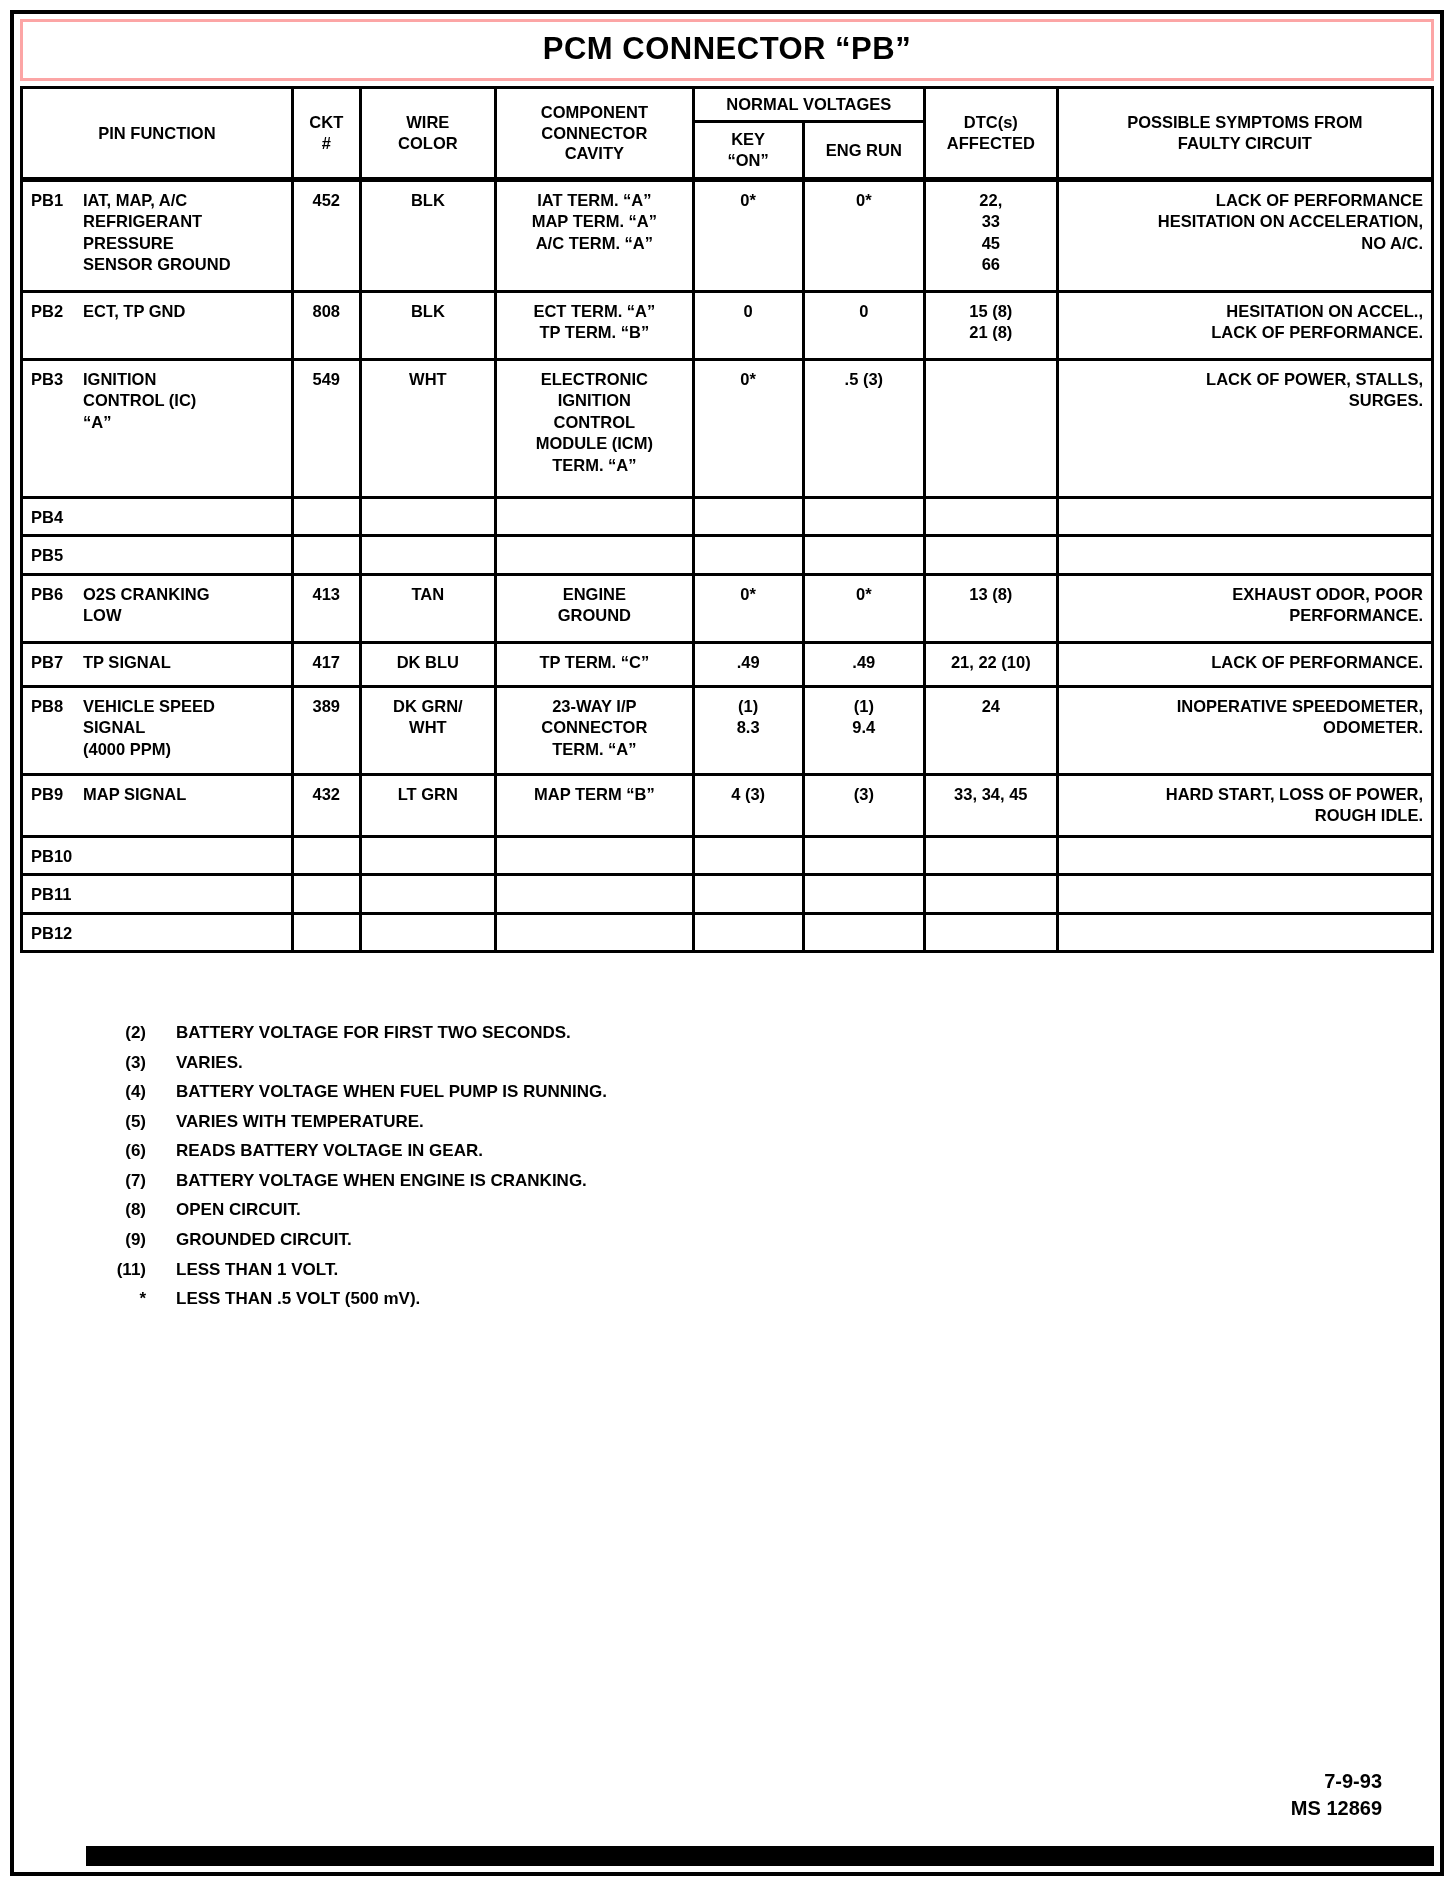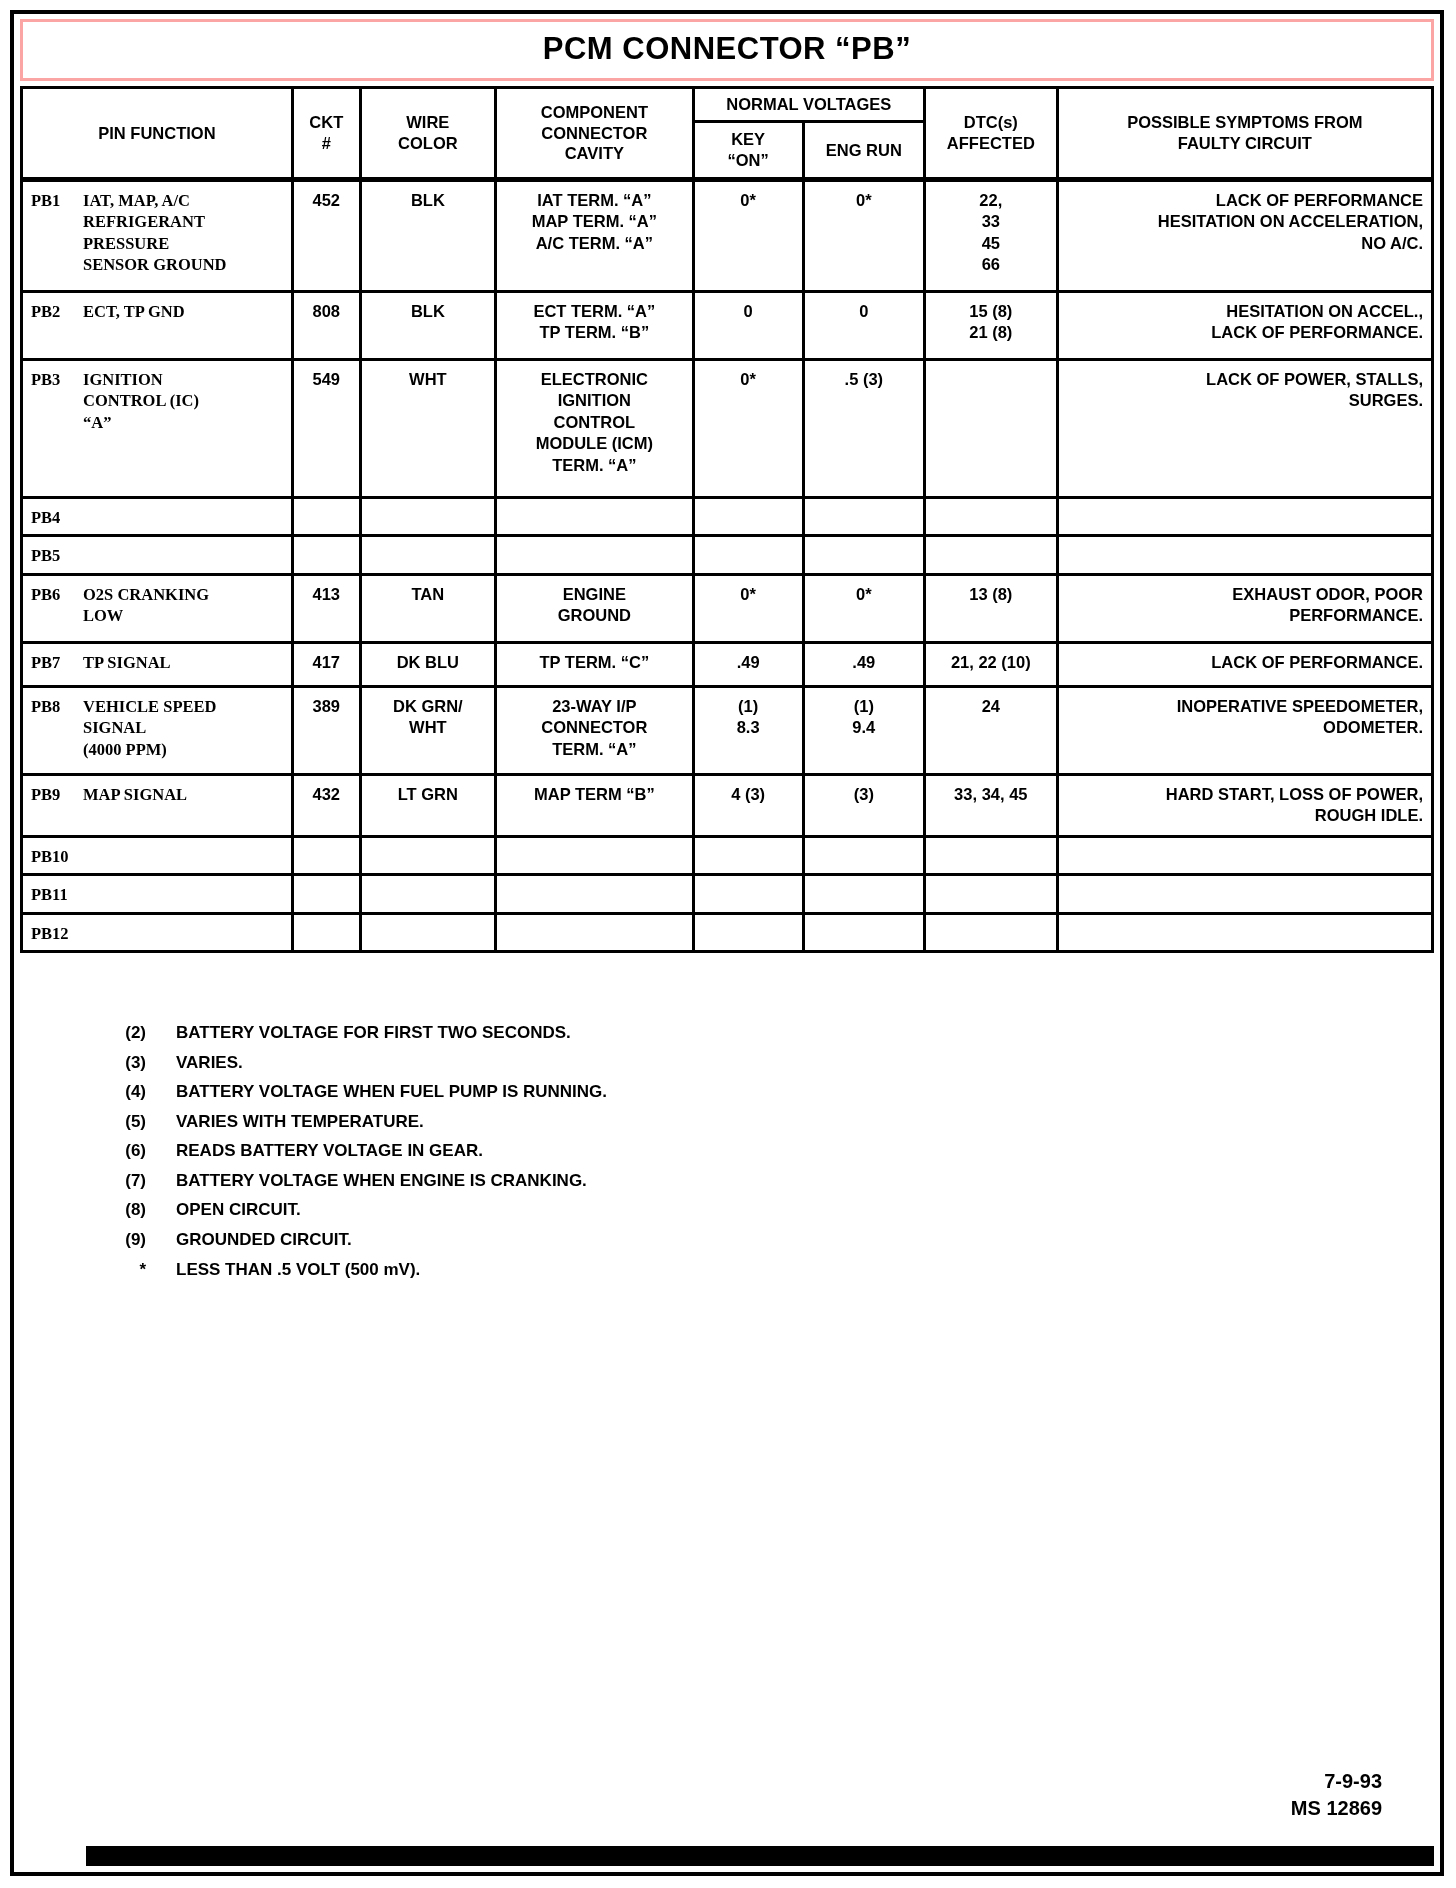--- a/index.html
+++ b/index.html
@@ -50,21 +50,21 @@
   table.main tbody tr:first-child td { border-top-width: 5px; }
   table.main td {
     font-size: 16.5px;
     vertical-align: top;
     padding: 8px 8px 6px 8px;
     line-height: 1.3;
   }
   .pre { white-space: pre-line; }
   .center { text-align: center; }
   .left { text-align: right; }
-  td.pinfunc { padding-left: 12px; font-family: Liberation Serif, serif; }
+  td.pinfunc { padding-left: 12px; }
   td.pinfunc .pin {
     display: inline-block;
     width: 52px;
     vertical-align: top;
     white-space: nowrap;
   }
   td.pinfunc .func {
     display: inline-block;
     vertical-align: top;
     white-space: pre-line;
@@ -325,20 +325,24 @@
         </div>
         <div class="fn-row">
           <span class="fn-num">(8)</span>
           <span class="fn-text">OPEN CIRCUIT.</span>
         </div>
         <div class="fn-row">
           <span class="fn-num">(9)</span>
           <span class="fn-text">GROUNDED CIRCUIT.</span>
         </div>
         <div class="fn-row">
+          <span class="fn-num">(11)</span>
+          <span class="fn-text">LESS THAN 1 VOLT.</span>
+        </div>
+        <div class="fn-row">
           <span class="fn-num">*</span>
           <span class="fn-text">LESS THAN .5 VOLT (500 mV).</span>
         </div>
       </div>
 
     <div class="doc-codes">
       <div>7-9-93</div>
       <div>MS 12869</div>
     </div>
 

